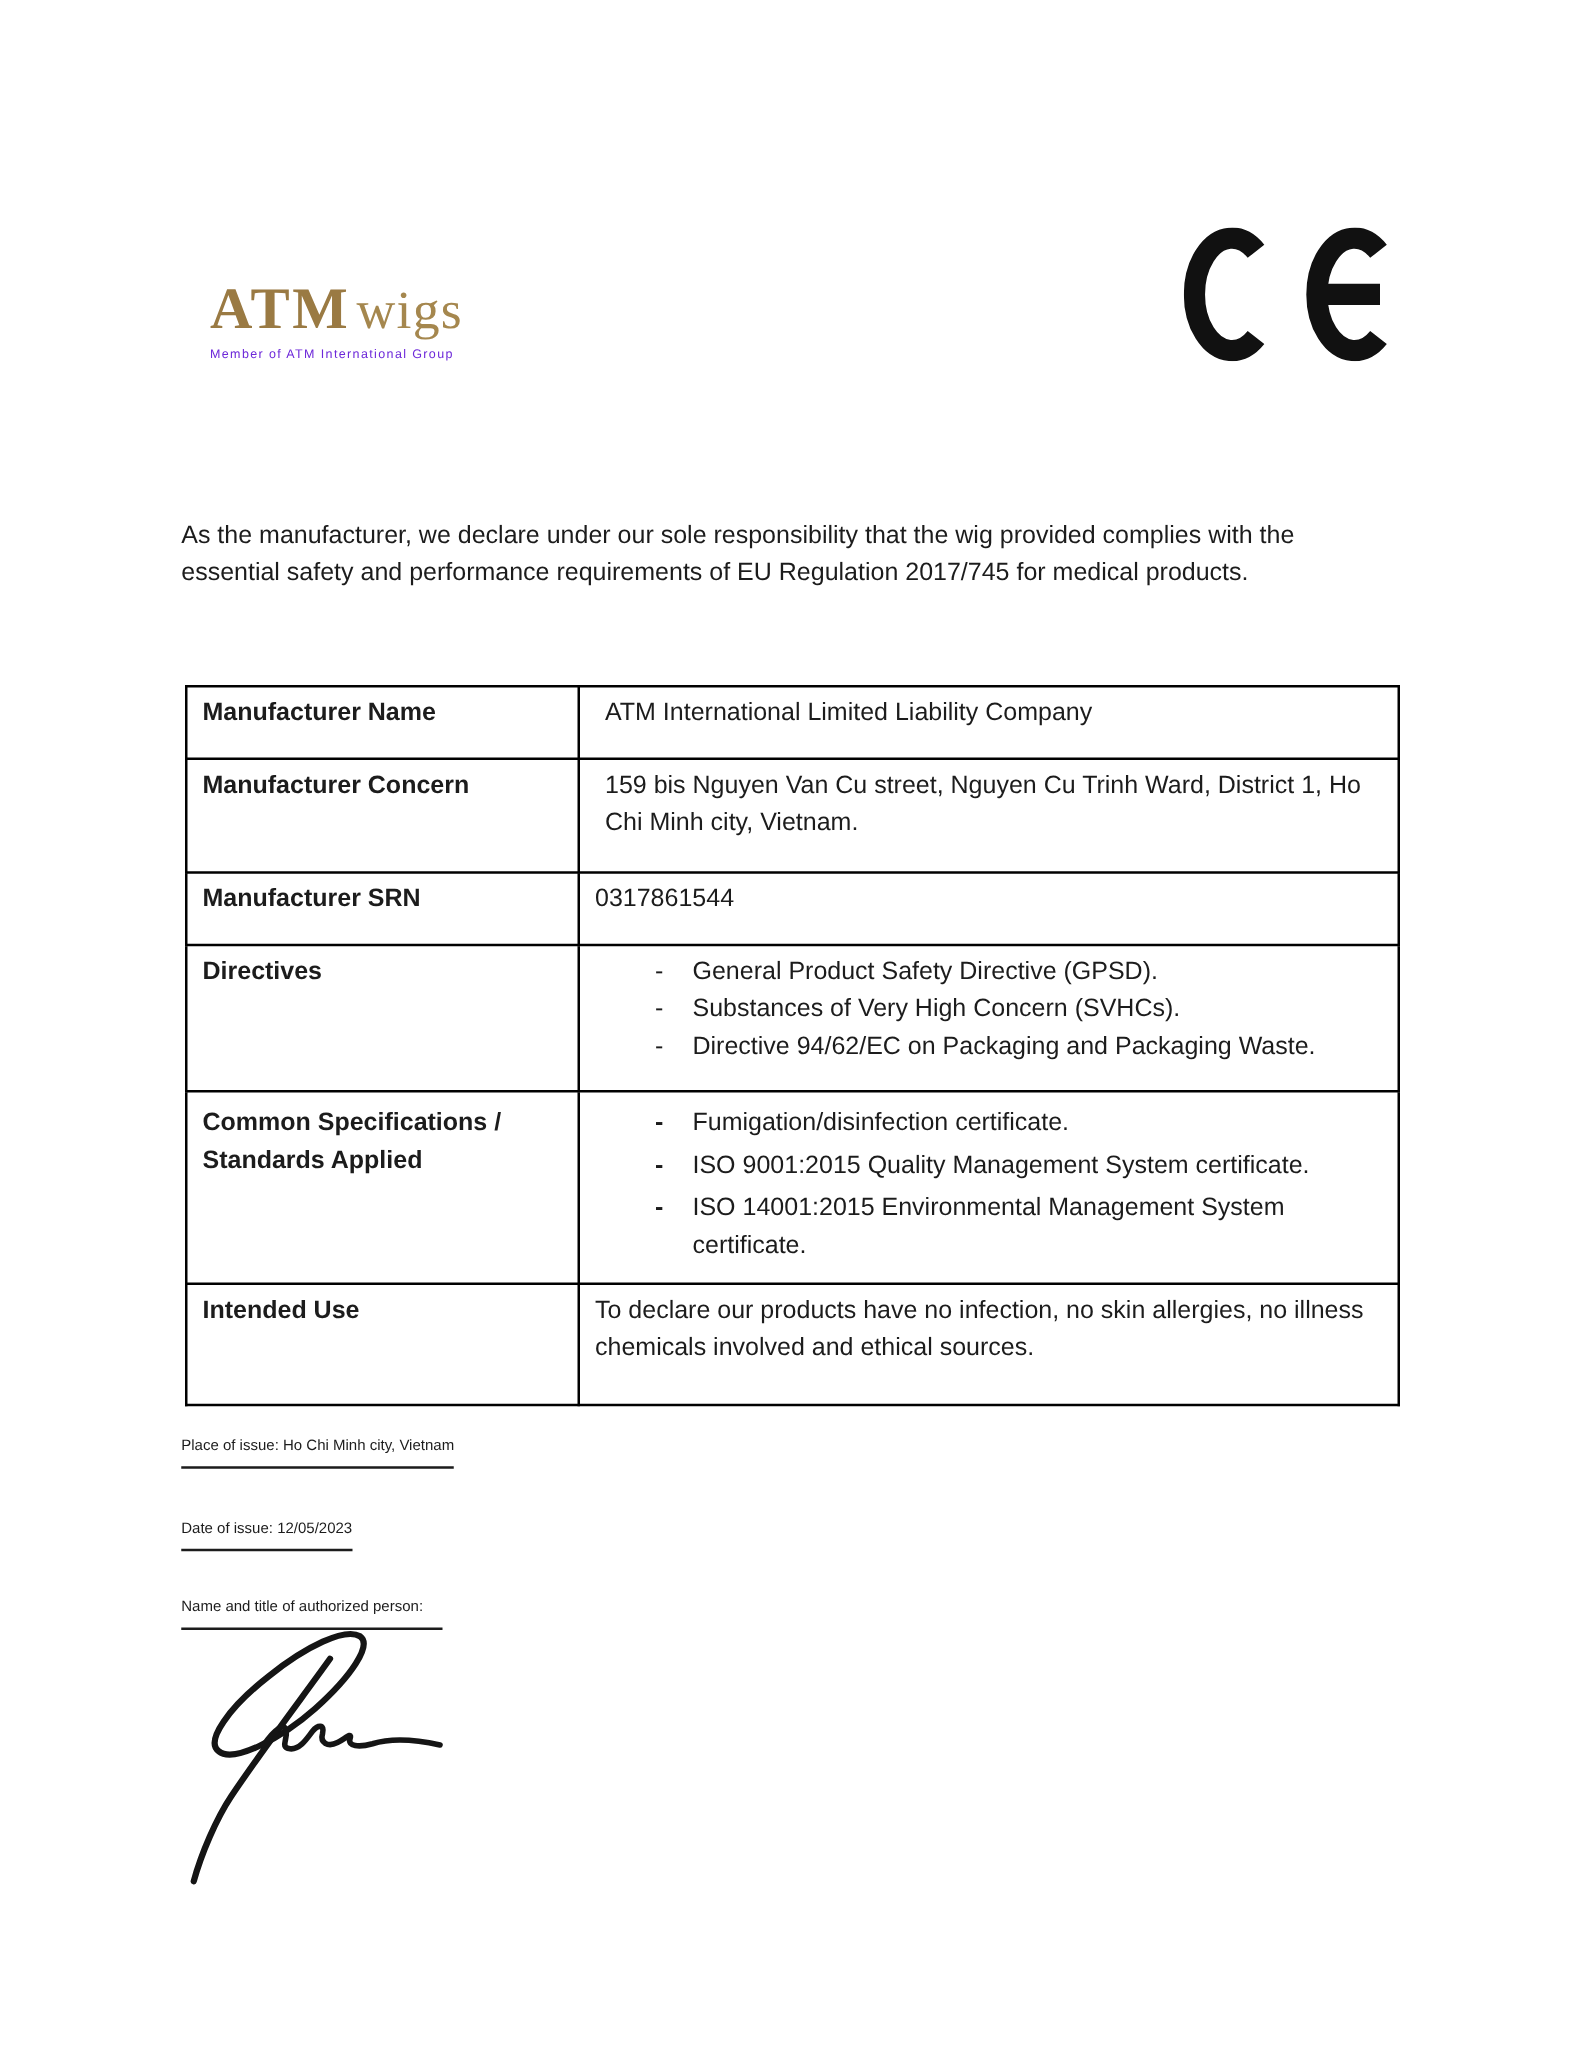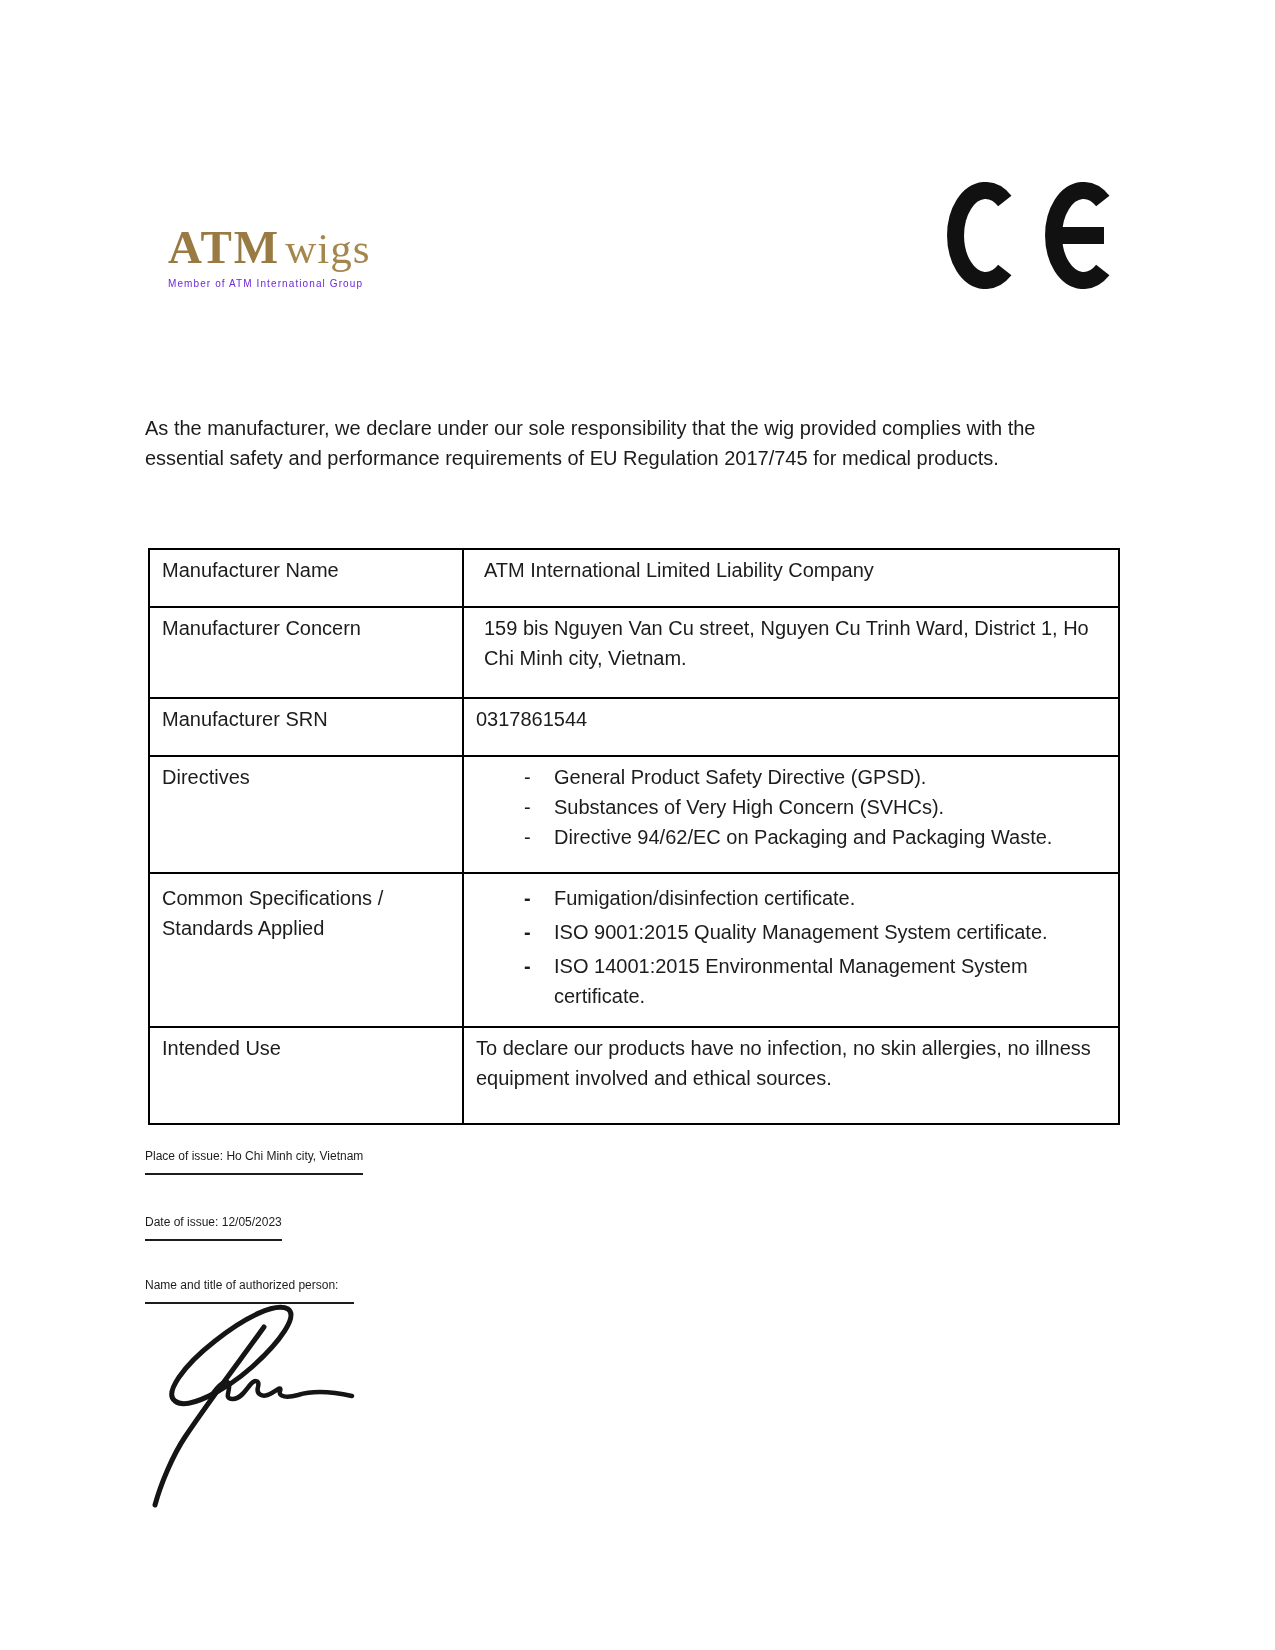--- a/index.html
+++ b/index.html
@@ -28,21 +28,21 @@
            text-align:center; font-size:29px; font-weight:700; color:#111; letter-spacing:0.5px; }
   .intro { position:absolute; left:145px; top:413px; width:945px; margin:0;
            font-size:20px; line-height:30px; }
   .decl  { position:absolute; left:145px; top:1048px; width:870px; margin:0;
            font-size:20px; line-height:30px; }
 
   
   .spec-table { position:absolute; left:148px; top:548px; width:972px;
                 border-collapse:collapse; font-size:20px; line-height:30px; }
   .spec-table td { border:2px solid #000; vertical-align:top; padding:5px 10px 7px 12px; }
-  td.label { width:290px; font-weight:400;margin-left:15px; }
+  td.label { width:290px; font-weight:700;margin-left:15px; }
   td.value.indent { padding-left:20px; }
   tr.r-name     td { height:44px; }
   tr.r-addr     td { height:77px; }
   tr.r-srn      td { height:44px; }
   tr.r-dir      td { height:103px; }
   tr.r-spec     td { height:136px; padding-top:9px; }
   tr.r-use      td { height:83px; }
   tr.r-spec .bullet { margin-bottom:4px; }
 
   .bullet { display:flex; }
@@ -130,21 +130,21 @@
             <span class="b-text">ISO 9001:2015 Quality Management System certificate.</span>
           </div>
           <div class="bullet bold-dash">
             <span class="dash">-</span>
             <span class="b-text">ISO 14001:2015 Environmental Management System certificate.</span>
           </div>
         </td>
       </tr>
       <tr class="r-use">
         <td class="label">Intended Use</td>
-        <td class="value">To declare our products have no infection, no skin allergies, no illness equipment involved and ethical sources.</td>
+        <td class="value">To declare our products have no infection, no skin allergies, no illness chemicals involved and ethical sources.</td>
       </tr>
     </tbody>
   </table>
 
 
   <p class="issue place">
     <span class="ul">Place of issue: Ho Chi Minh city, Vietnam</span>
   </p>
   <p class="issue date">
     <span class="ul">Date of issue: 12/05/2023</span>

